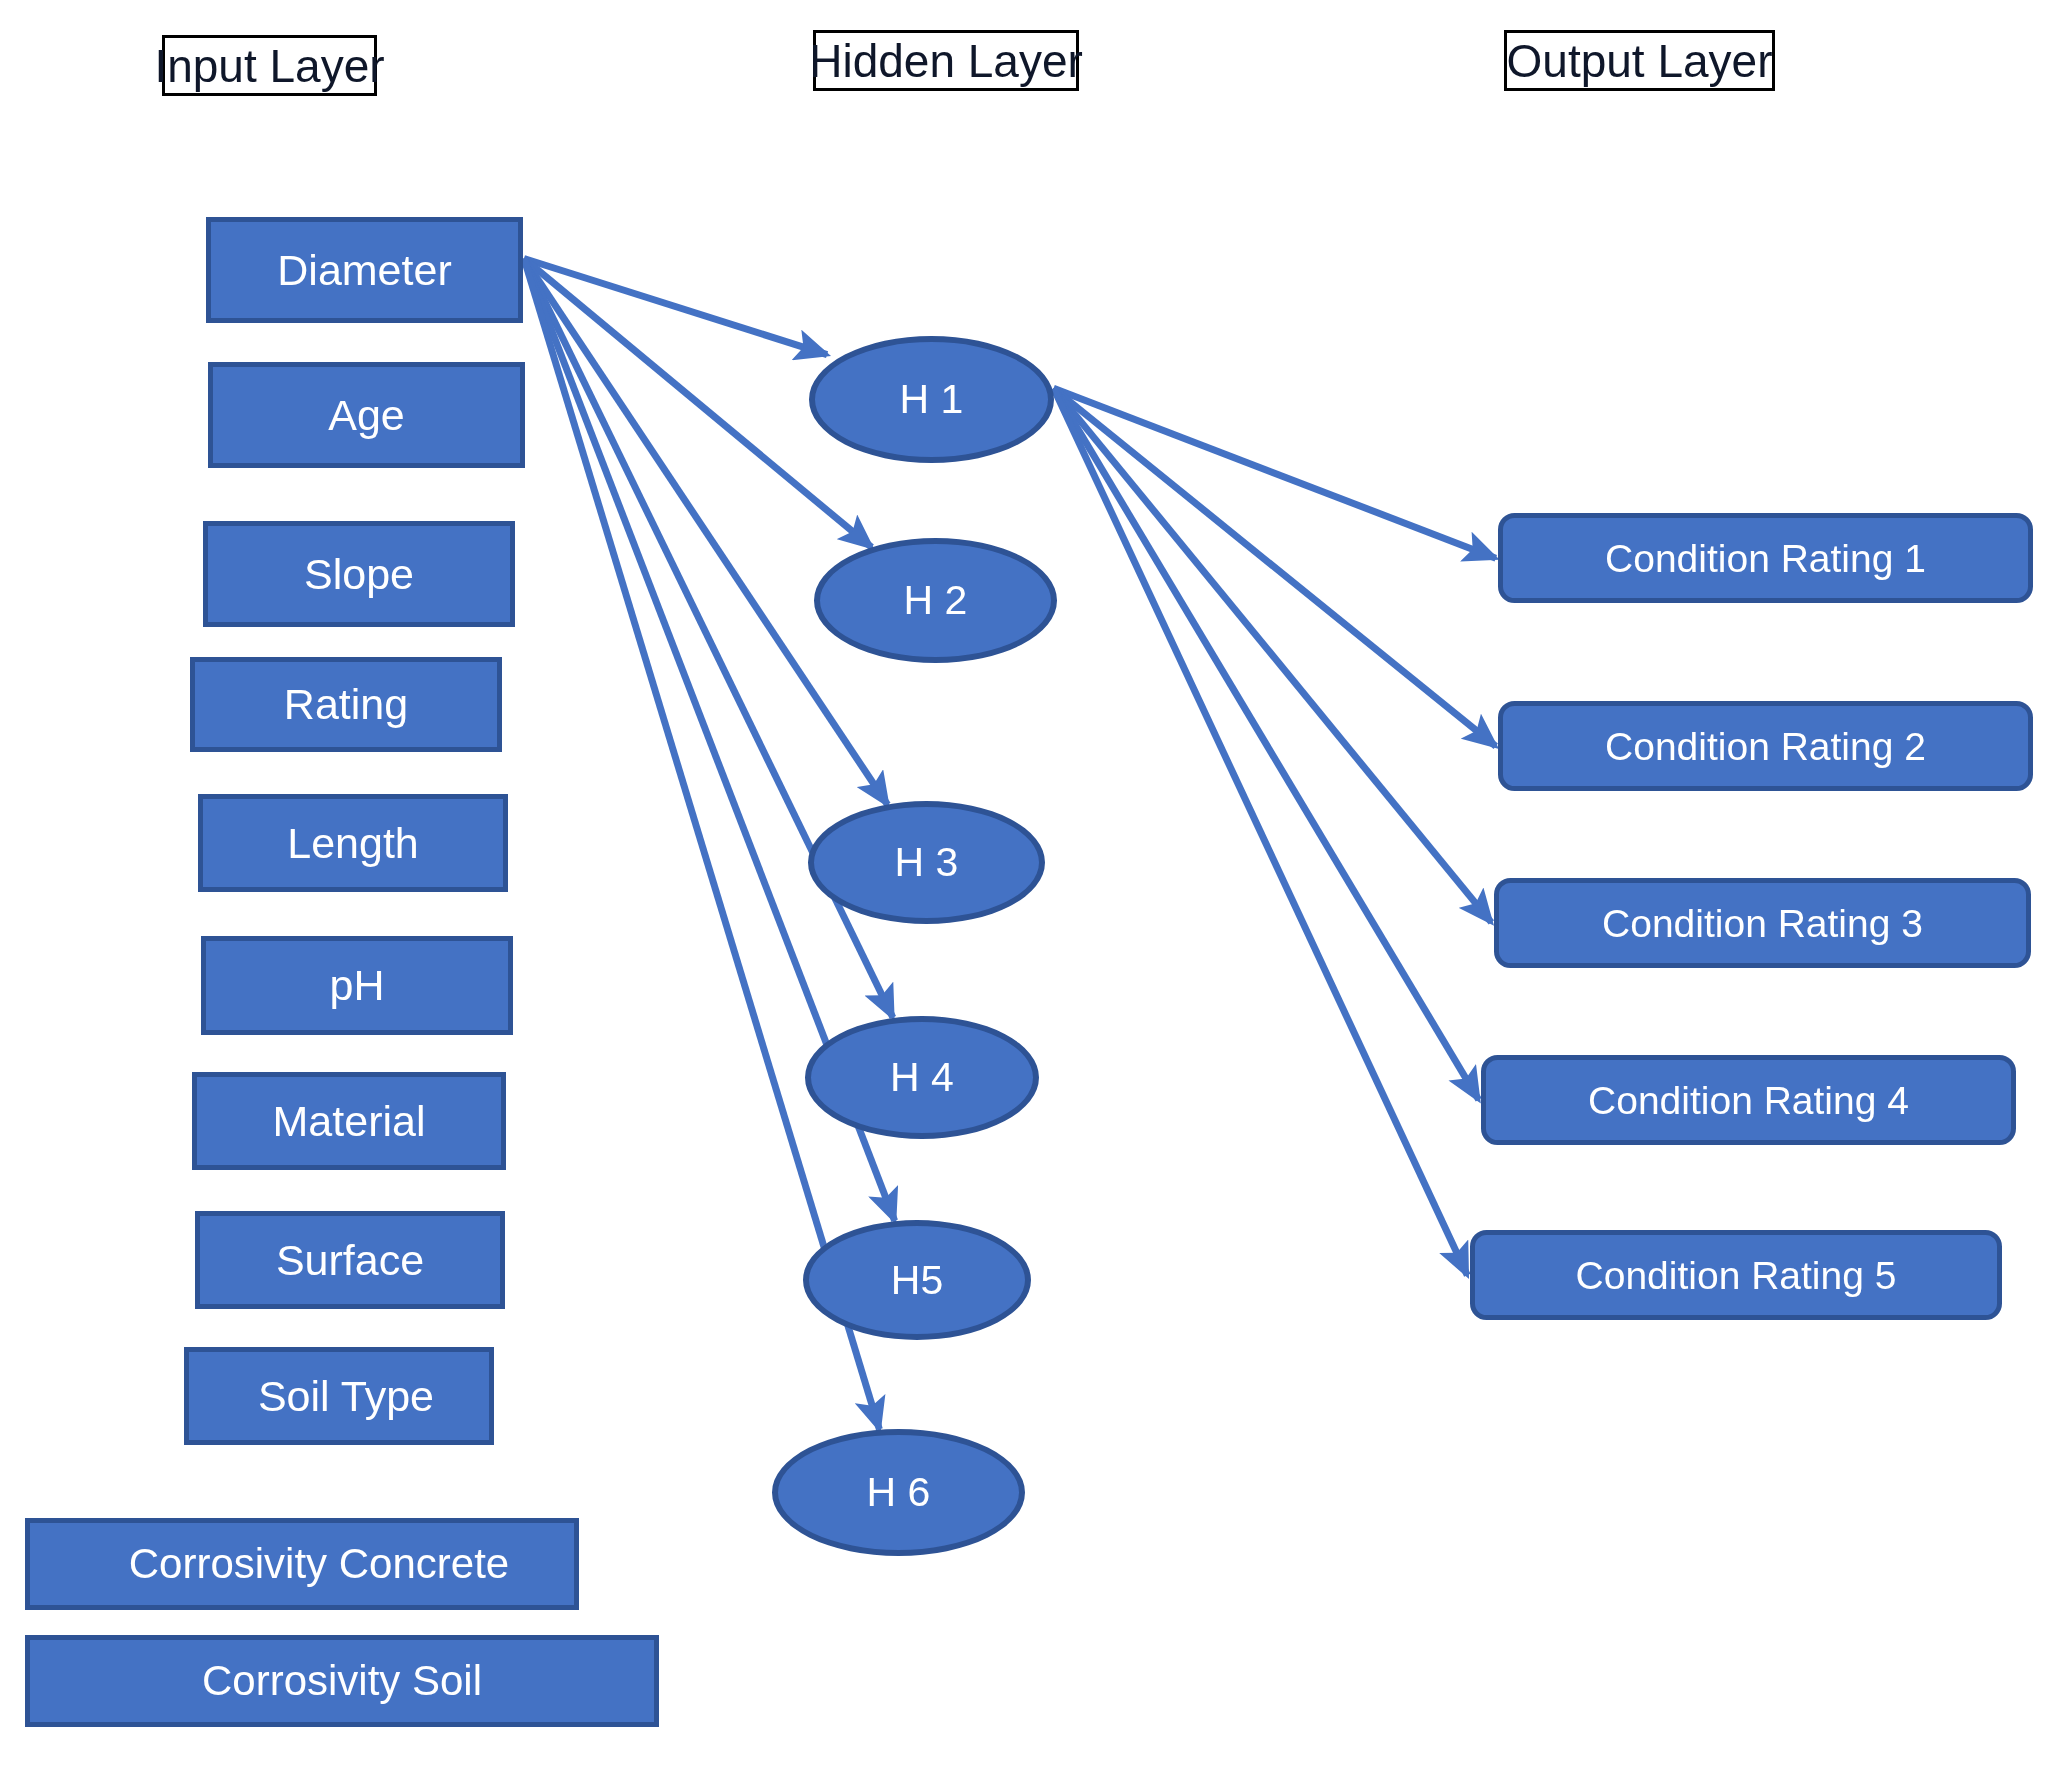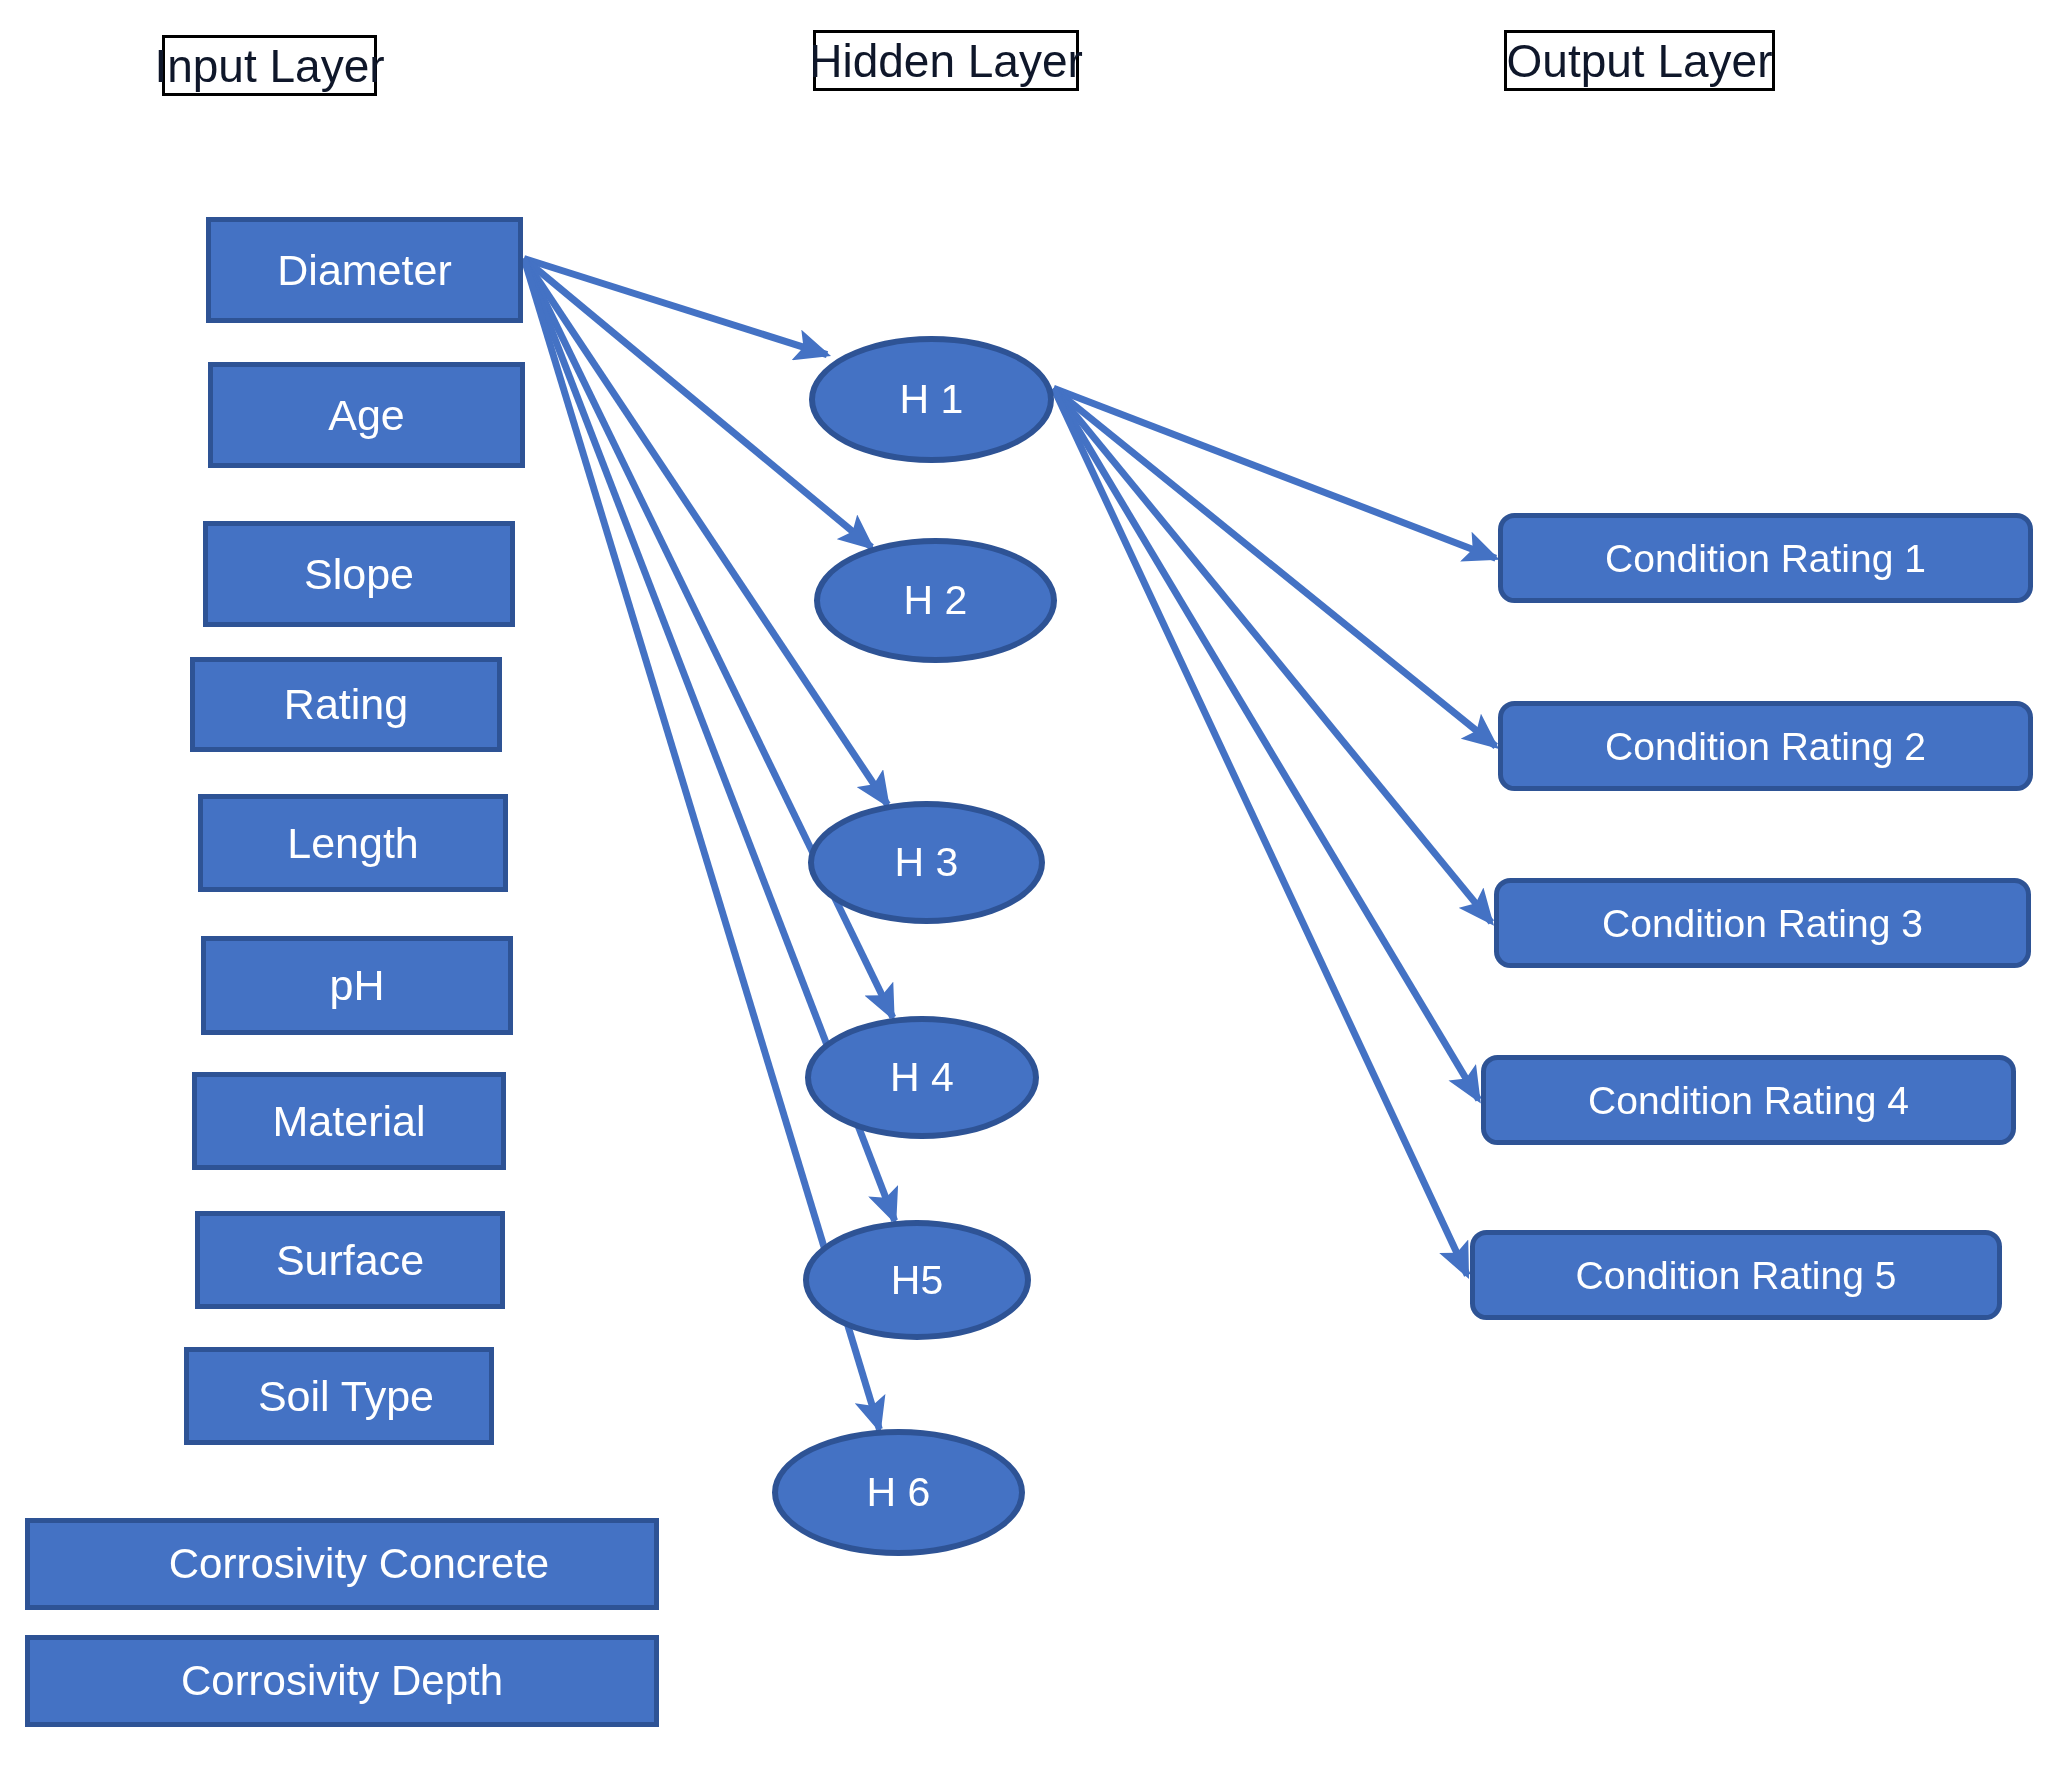--- a/index.html
+++ b/index.html
@@ -129,25 +129,25 @@
       </div>
       <div class="node input-node" style="left: 192px; top: 1072px; width: 314px; height: 98px;">
         <span>Material</span>
       </div>
       <div class="node input-node" style="left: 195px; top: 1211px; width: 310px; height: 98px;">
         <span>Surface</span>
       </div>
       <div class="node input-node" style="left: 184px; top: 1347px; width: 310px; height: 98px; padding-left: 14px;">
         <span>Soil Type</span>
       </div>
-      <div class="node wide-node" style="left: 25px; top: 1518px; width: 634px; height: 92px; padding-left: 34px;">
+      <div class="node wide-node" style="left: 25px; top: 1518px; width: 554px; height: 92px; padding-left: 34px;">
         <span>Corrosivity Concrete</span>
       </div>
       <div class="node wide-node" style="left: 25px; top: 1635px; width: 634px; height: 92px;">
-        <span>Corrosivity Depth</span>
+        <span>Corrosivity Soil</span>
       </div>
     </div>
   <div id="hidden-nodes">
       <div class="node hidden-node" style="left: 809px; top: 336px; width: 245px; height: 127px;">
         <span>H 1</span>
       </div>
       <div class="node hidden-node" style="left: 814px; top: 538px; width: 243px; height: 125px;">
         <span>H 2</span>
       </div>
       <div class="node hidden-node" style="left: 808px; top: 801px; width: 237px; height: 123px;">

